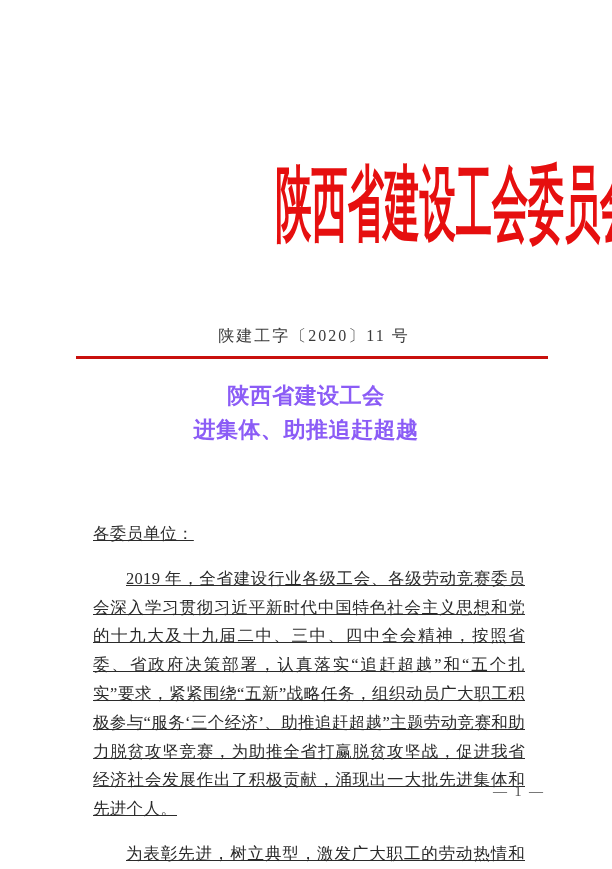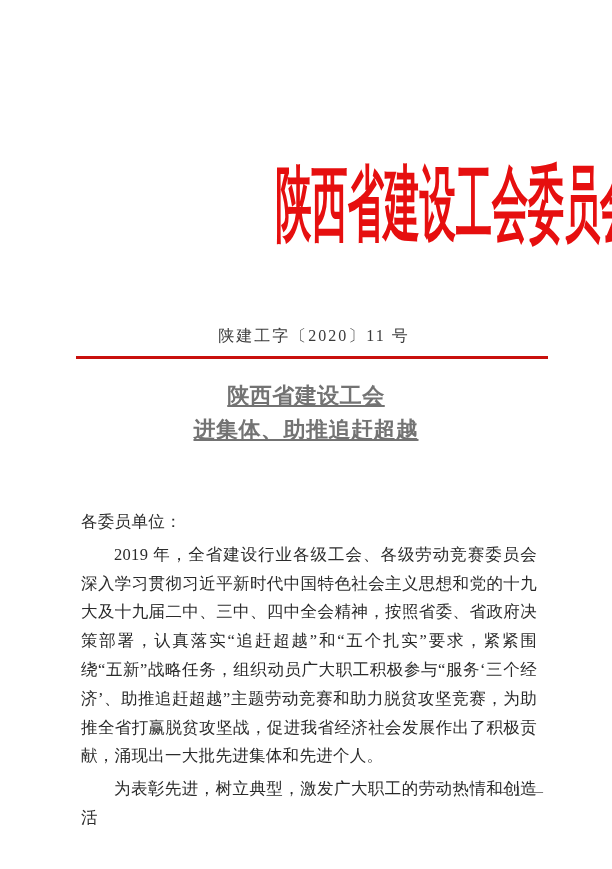--- a/index.html
+++ b/index.html
@@ -61,39 +61,39 @@
   
   .doc-title {
     position: absolute;
     top: 379px;
     left: 40px;
     right: 40px;
     text-align: center;
     font-weight: bold;
     font-size: 22px;
     line-height: 33.5px;
-    color: #737373;
+    color: #8b5cf6;
     letter-spacing: 0.5px;
-    text-decoration: underline;
   }
   
   .body-text {
     position: absolute;
     top: 504px;
     left: 77px;
     width: 464px;
     font-size: 16.5px;
     line-height: 28.8px;
     text-align: justify;
     color: #2b2b2b;
     letter-spacing: 0.3px;
   }
   .body-text p {
-    margin: 4px;
+    margin: 16px;
     text-indent: 2em;
+    text-decoration: underline;
   }
   .salutation {
     text-indent: 0 !important;
   }
   
   .page-number {
     position: absolute;
     top: 784px;
     left: 493px;
     font-size: 14px;

